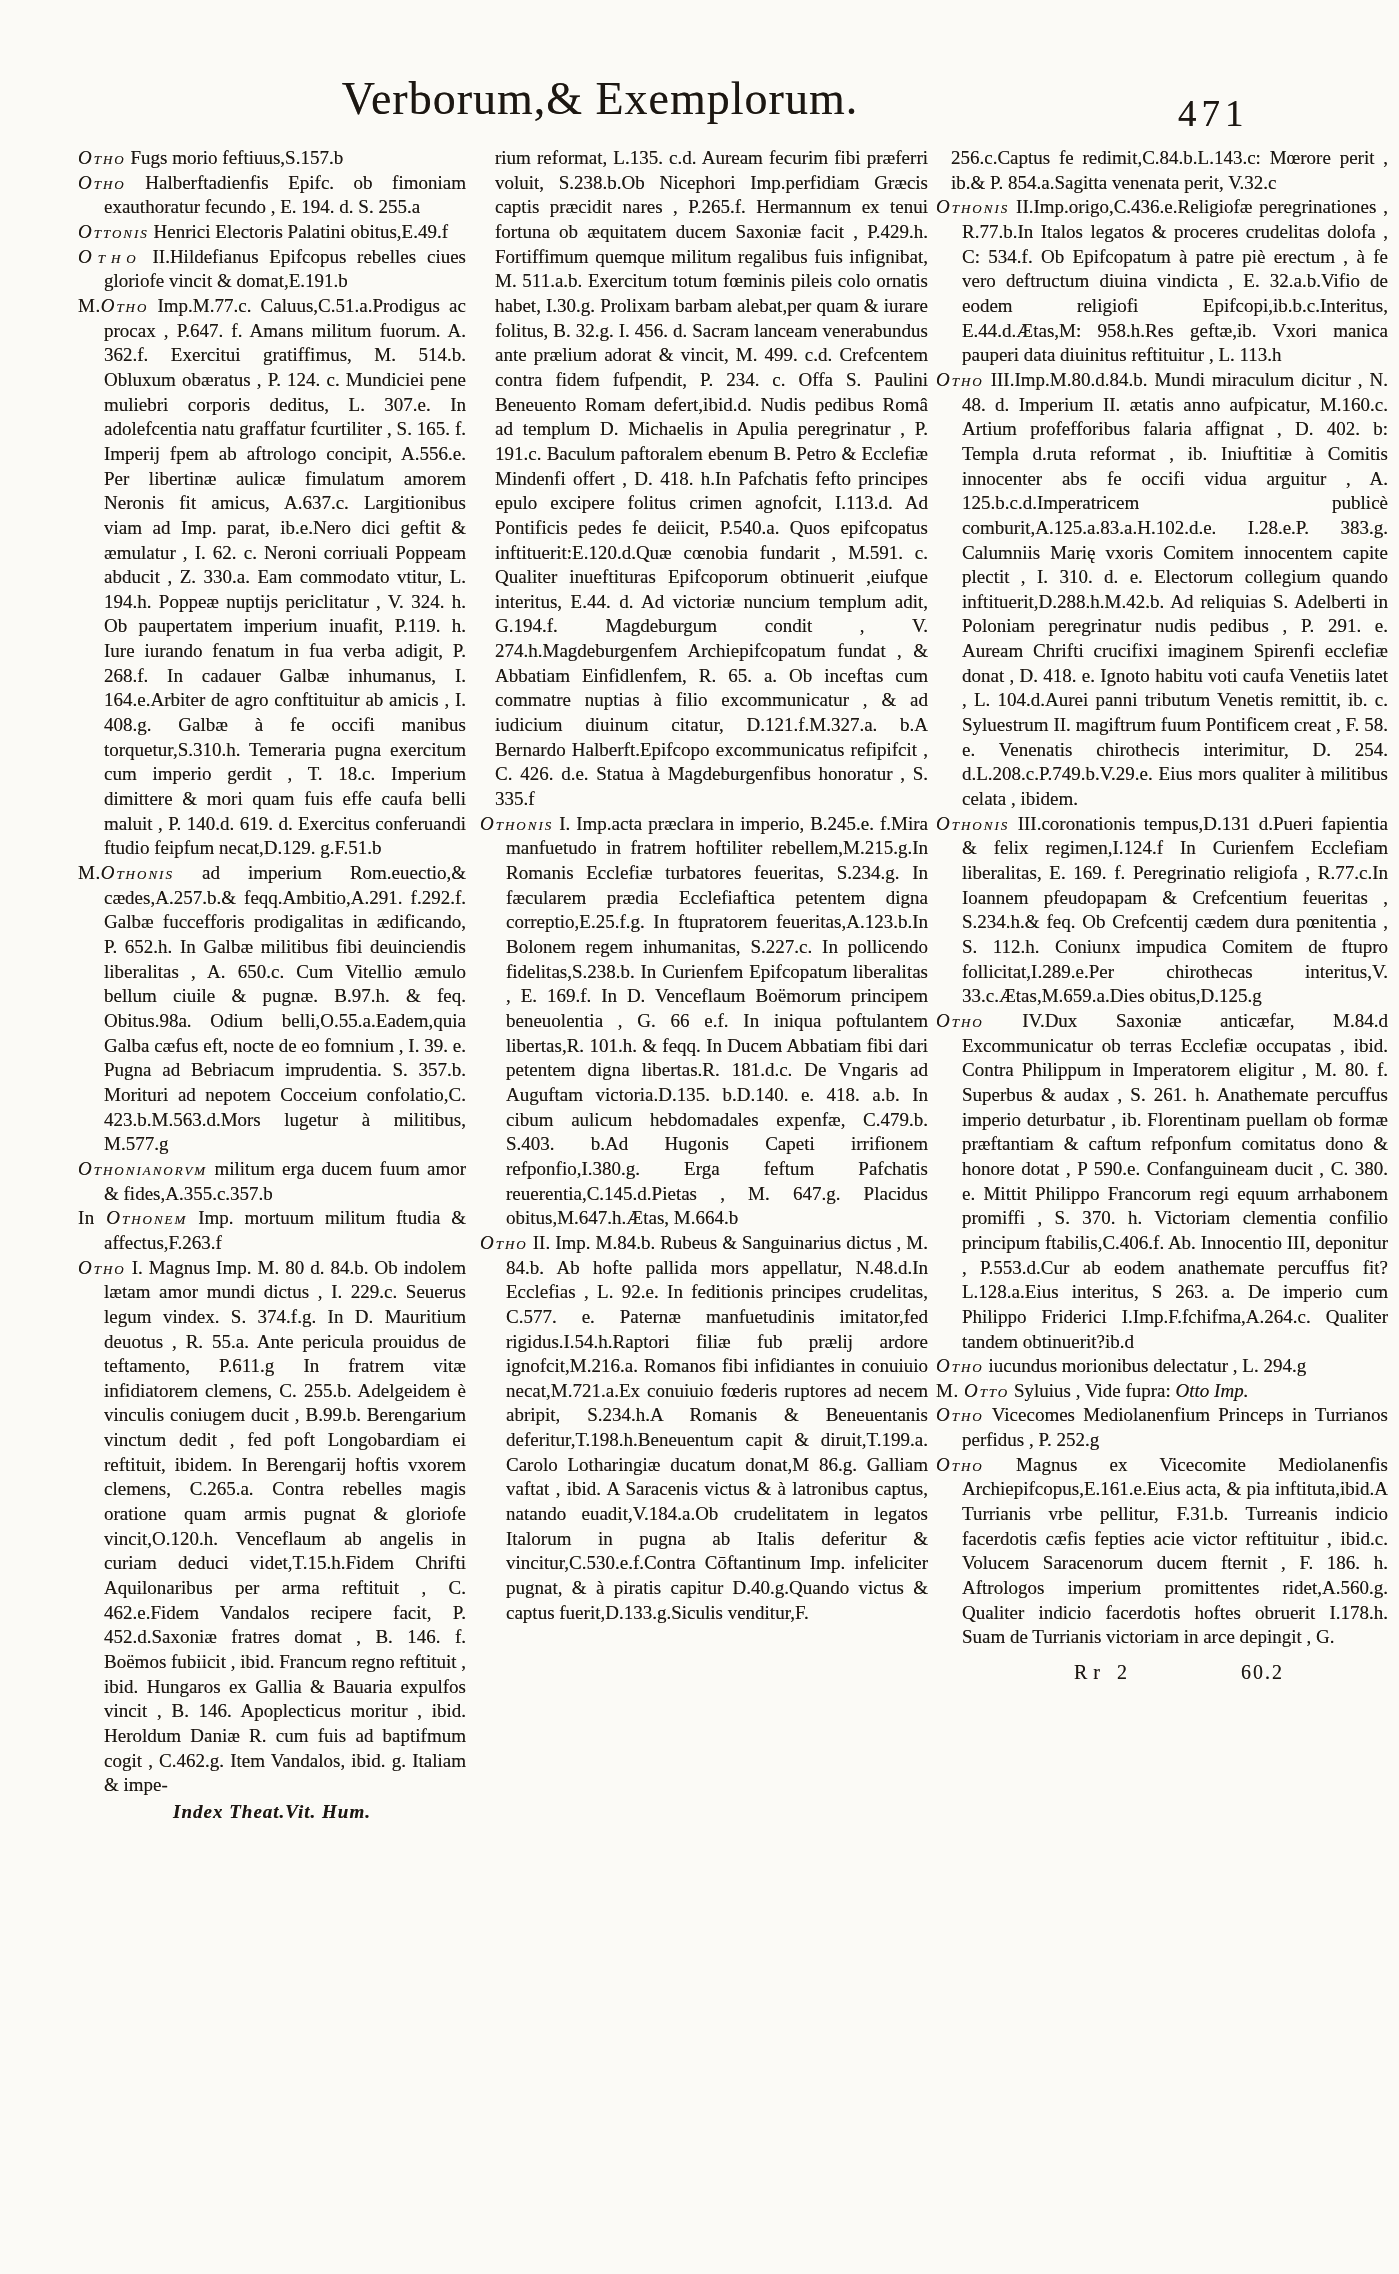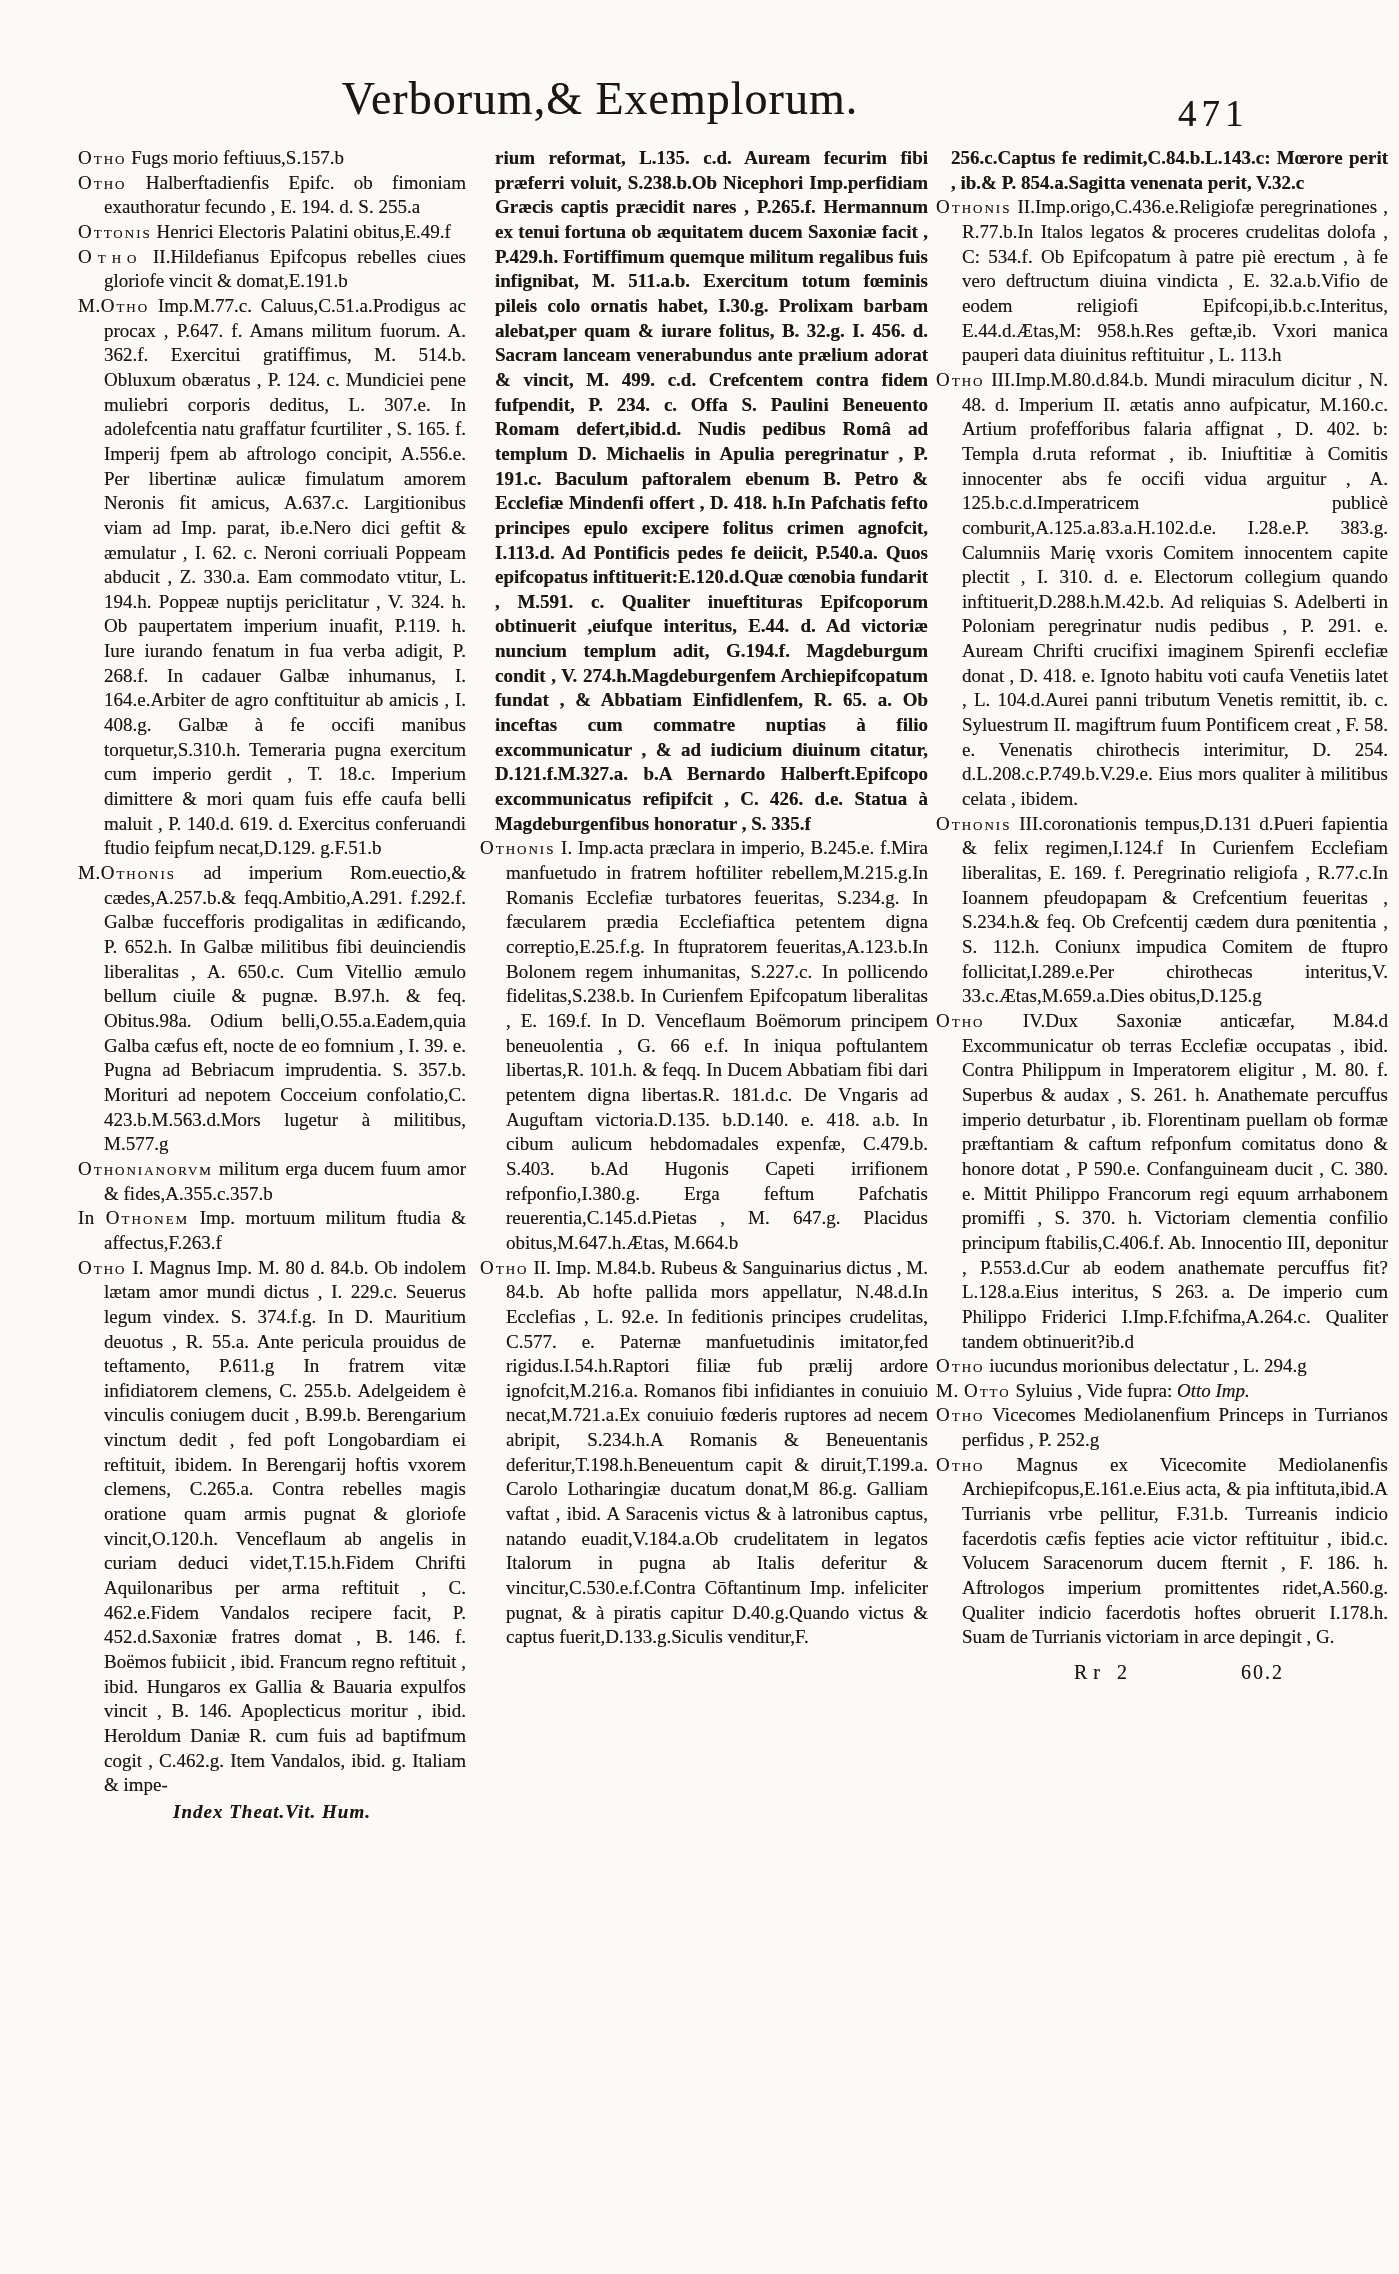--- a/index.html
+++ b/index.html
@@ -28,22 +28,22 @@
     position: absolute; top: 146px;
     font-size: 19px; line-height: 24.65px;
     text-align: justify;
     text-shadow: 0 0 0.45px rgba(25,18,10,.55);
     hyphens: none;
   }
   .col1 { left: 60px;  width: 388px; padding-left: 18px; }
   .col2 { left: 480px; width: 448px; }
   .col3 { left: 936px; width: 452px; }
   .entry { margin: 0; padding-left: 26px; text-indent: -26px; }
-  .entry.cont { padding-left: 15px; text-indent: 0; font-weight: bold; }
-  .head { font-variant: small-caps; letter-spacing: 2px; }
+  .entry.cont { padding-left: 15px; text-indent: 0; }
+  .head { font-variant: small-caps; letter-spacing: 2px; font-style: italic; }
   .head.wide { letter-spacing: 6px; }
   .prefix { letter-spacing: 0.5px; }
   .it { font-style: italic; font-family: Liberation Serif, serif; }
   .col-footer {
     margin: 2px 0 0 0; padding: 0; text-indent: 0;
     text-align: center;
     font-style: italic; font-weight: bold;
     letter-spacing: 1px;
   }
   .sig-row {

